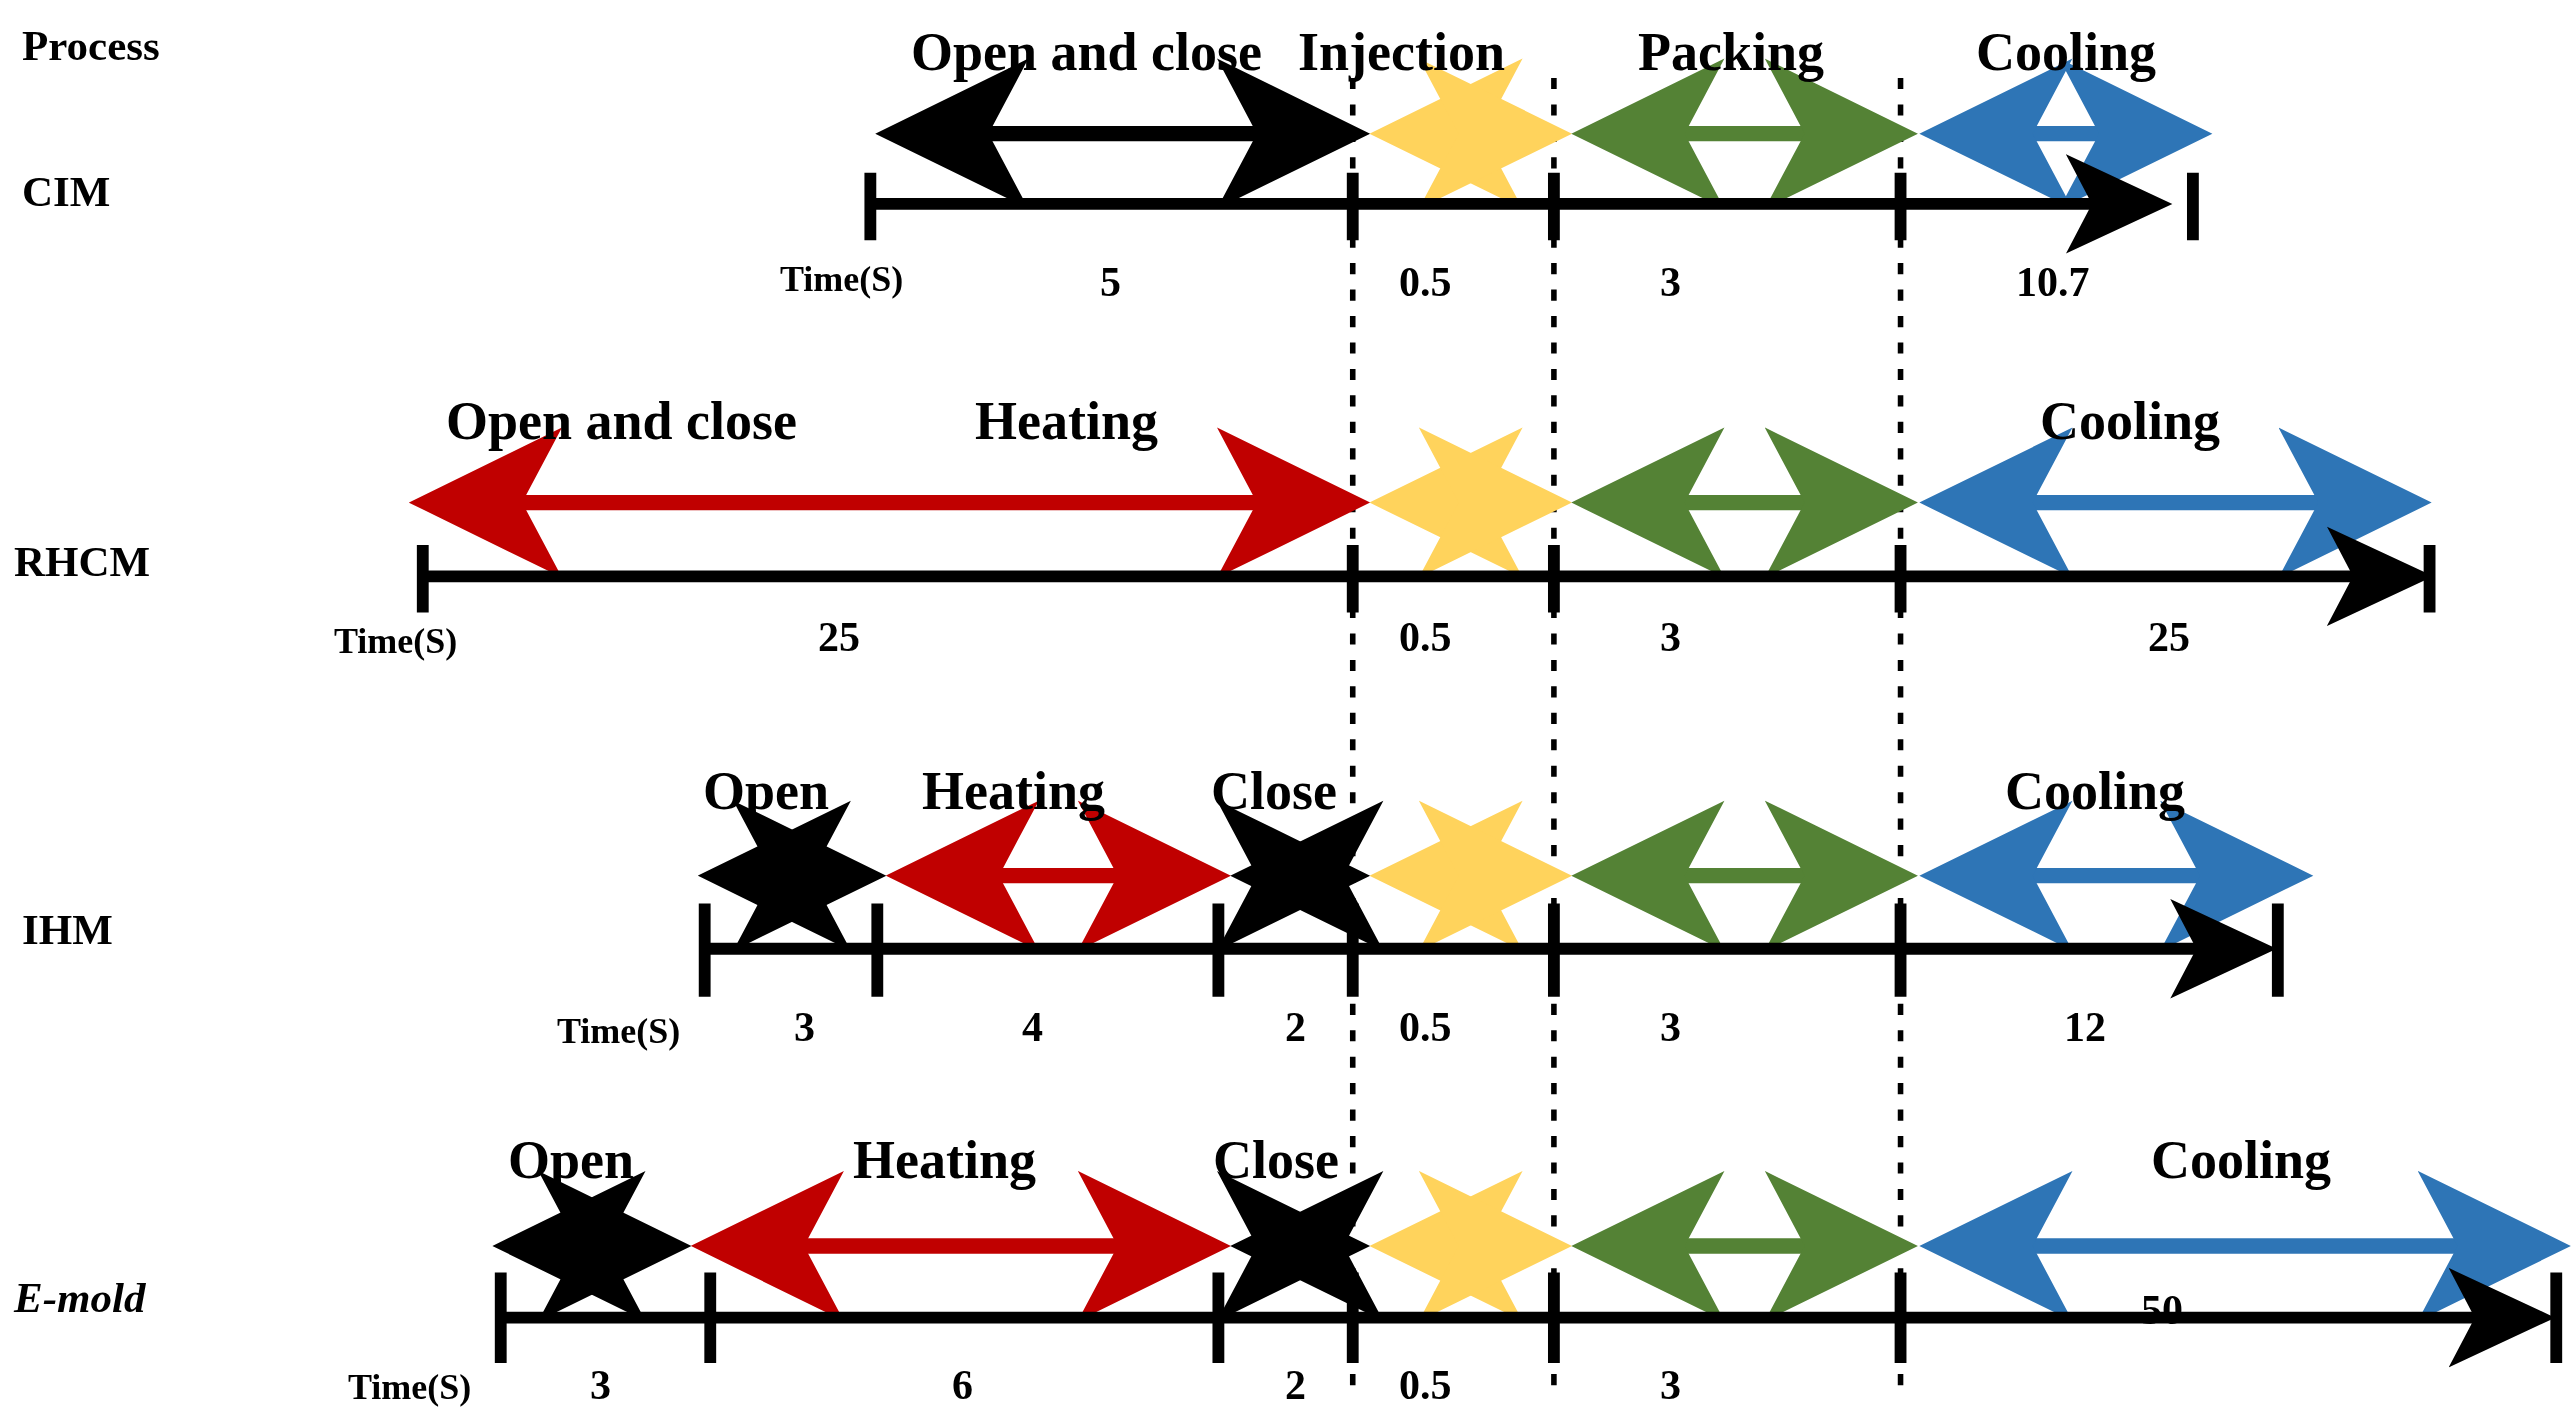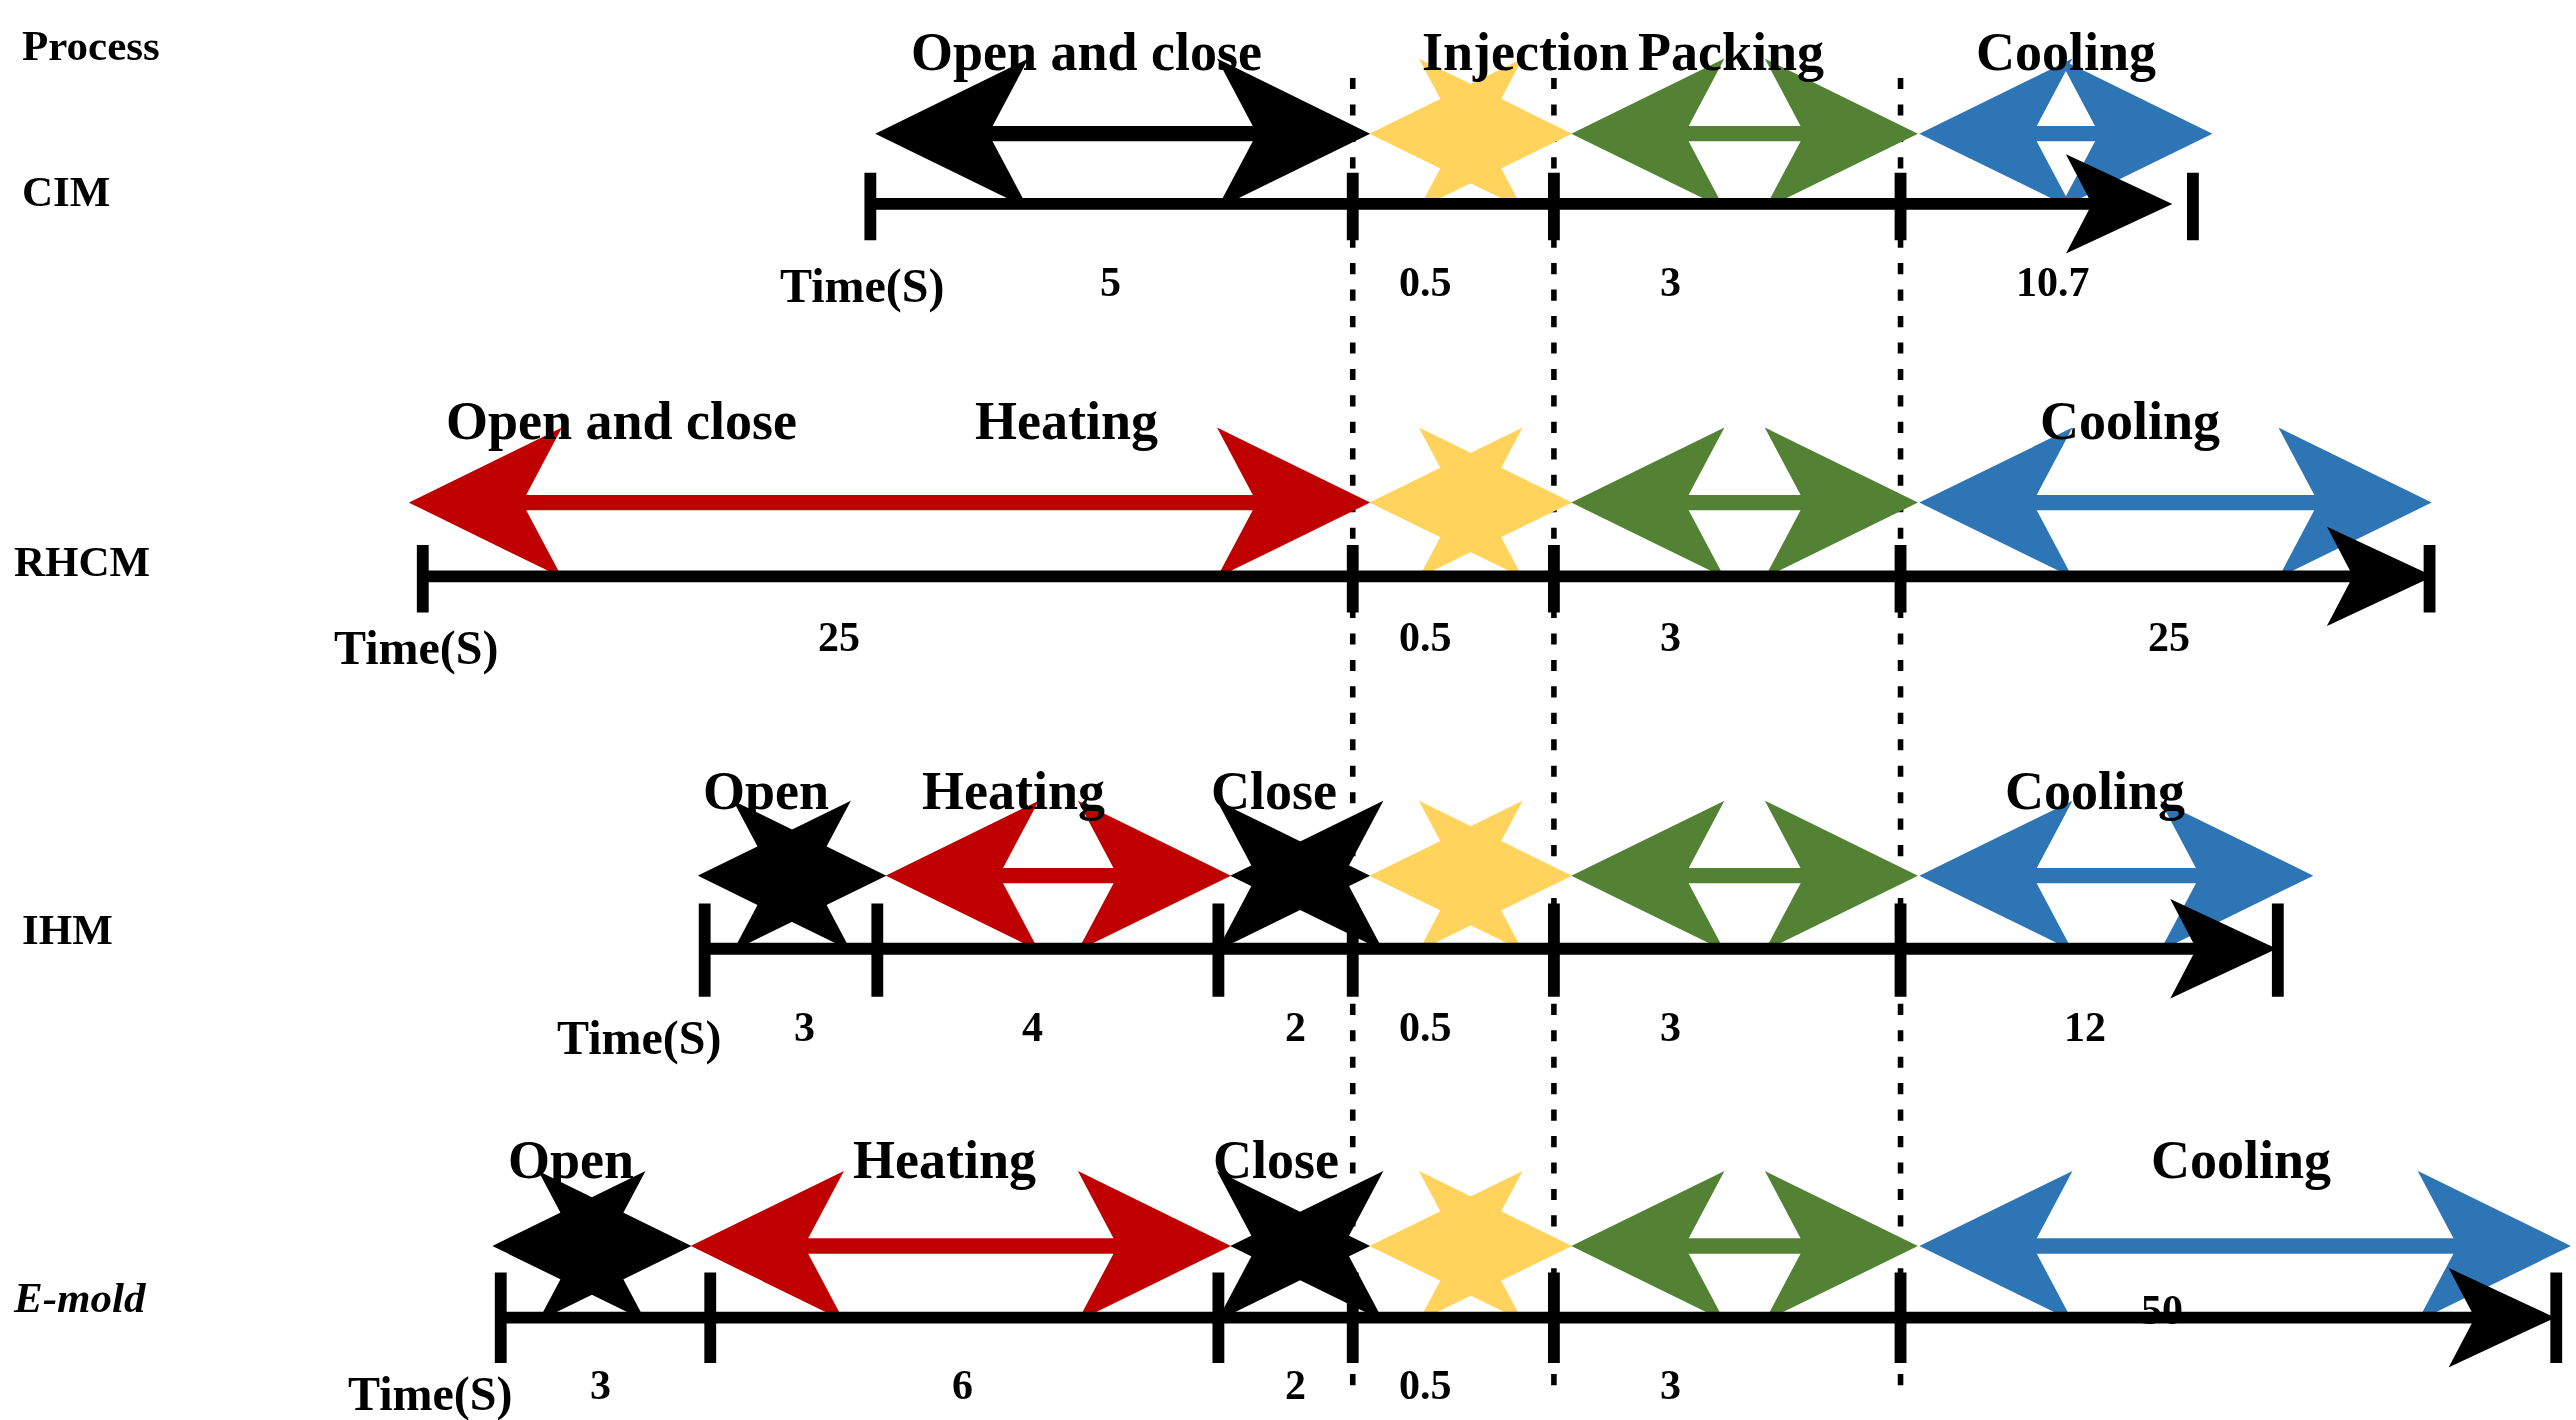--- a/index.html
+++ b/index.html
@@ -4,21 +4,21 @@
 <style>
   html,body{margin:0;padding:0;background:#ffffff;}
   body{width:2576px;height:1420px;position:relative;overflow:hidden;
        font-family:"Liberation Serif","DejaVu Serif",serif;color:#000;}
   #stage{position:absolute;left:0;top:0;width:2576px;height:1420px;}
   svg#canvas{position:absolute;left:0;top:0;width:2576px;height:1420px;}
   .lbl{position:absolute;font-weight:bold;color:#000;white-space:nowrap;
        font-family:"Liberation Serif","DejaVu Serif",serif;}
   .rowname{font-size:43px;}
   .phase{font-size:54px;}
-  .tlabel{font-size:48px;}
+  .tlabel{font-size:36px;}
   .tnum{font-size:42px;}
 </style>
 </head>
 <body>
 
 <div id="stage">
 
   <svg id="canvas" viewBox="0 0 3700 2040">
     <defs>
       <marker id="ahK" markerWidth="11" markerHeight="11" refX="8.5" refY="5.5" orient="auto" markerUnits="strokeWidth">
@@ -132,21 +132,21 @@
       <line x1="2232" y1="1828" x2="2232" y2="1958" stroke-width="17"></line>
       <line x1="2730" y1="1828" x2="2730" y2="1958" stroke-width="17"></line>
       <line x1="3672" y1="1828" x2="3672" y2="1958" stroke-width="17"></line>
     </g>
   </svg>
 
   <div class="lbl rowname" style="left:22px;top:21px;">Process</div>
 
   <div class="lbl rowname" style="left:22px;top:167px;">CIM</div>
   <div class="lbl phase" style="left:911px;top:21px;">Open and close</div>
-  <div class="lbl phase" style="left:1422px;top:21px;">Injection</div>
+  <div class="lbl phase" style="left:1298px;top:21px;">Injection</div>
   <div class="lbl phase" style="left:1638px;top:21px;">Packing</div>
   <div class="lbl phase" style="left:1976px;top:21px;">Cooling</div>
 
   <div class="lbl tlabel" style="left:780px;top:258px;">Time(S)</div>
   <div class="lbl tnum" style="left:1100px;top:258px;">5</div>
   <div class="lbl tnum" style="left:1399px;top:258px;">0.5</div>
   <div class="lbl tnum" style="left:1660px;top:258px;">3</div>
   <div class="lbl tnum" style="left:2016px;top:258px;">10.7</div>
 
   <div class="lbl rowname" style="left:14px;top:537px;">RHCM</div>

